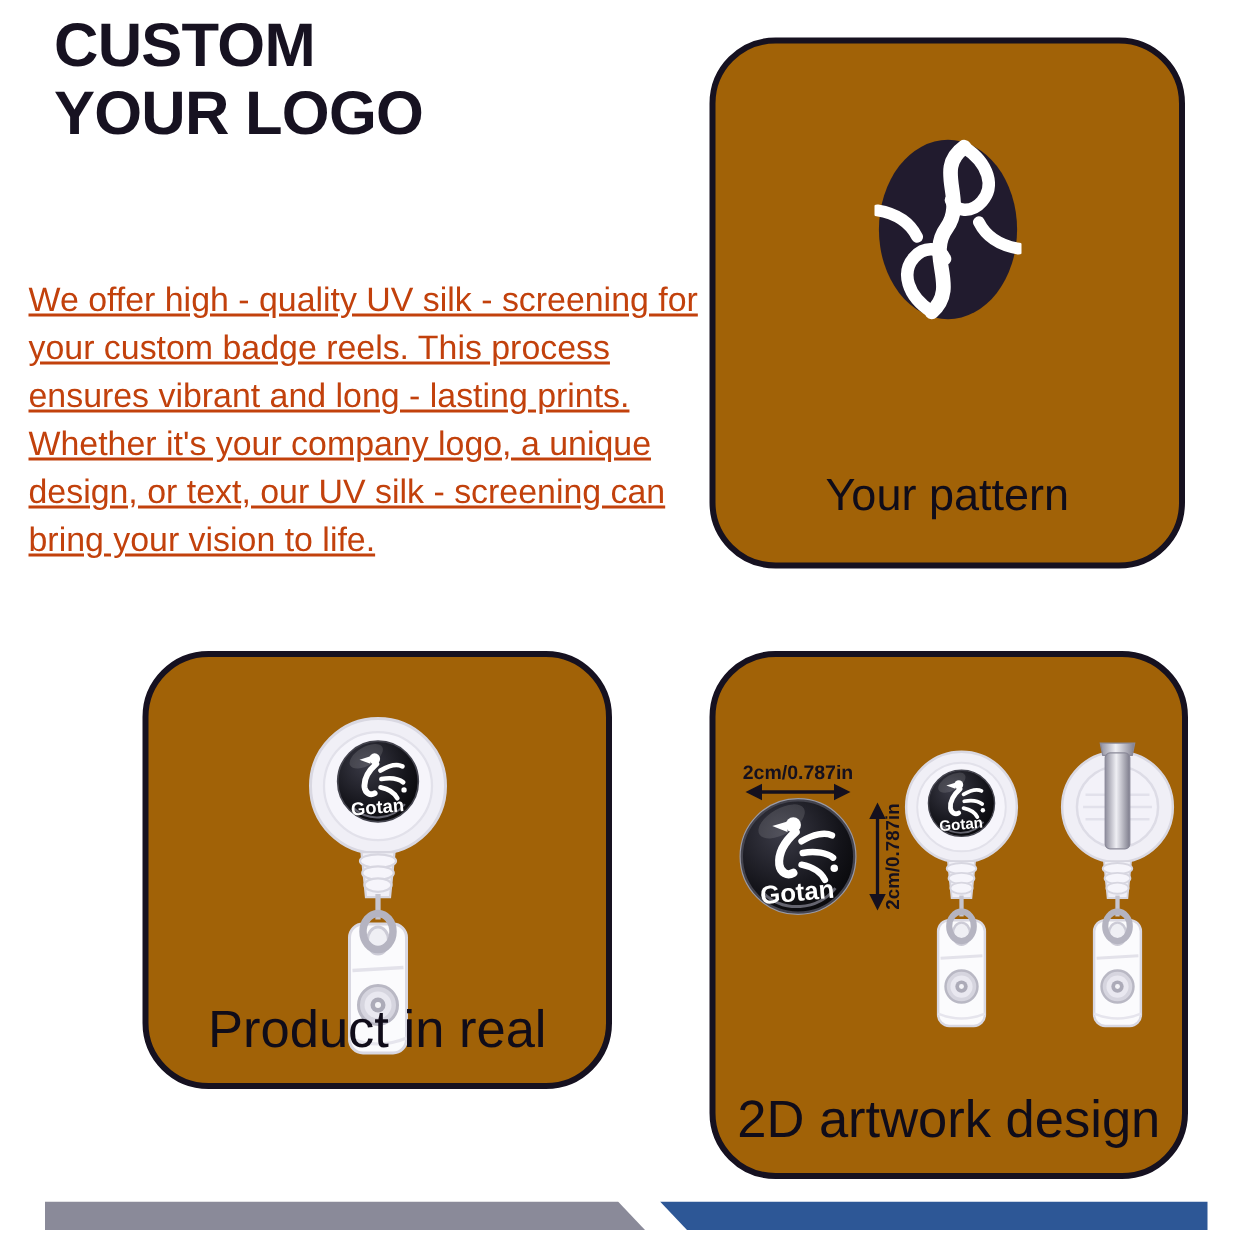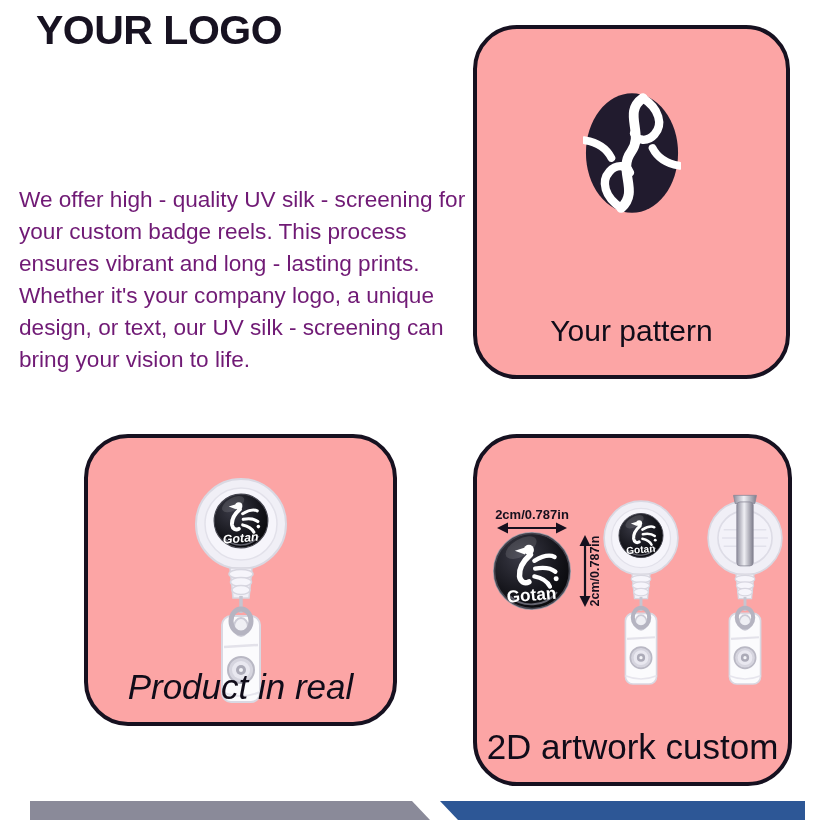--- a/index.html
+++ b/index.html
@@ -7,29 +7,29 @@
     position:relative;width:833px;height:833px;background:#ffffff;overflow:hidden;
     font-family:"Liberation Sans", sans-serif;color:#171221;
   }
   
   .title{
     position:absolute;left:36px;top:8px;
     font-size:41px;font-weight:bold;line-height:45px;letter-spacing:-0.5px;color:#171221;
   }
   .intro{
     position:absolute;left:19px;top:161px;width:456px;
-    font-size:22.6px;line-height:32px;color:#701a75;
+    font-size:22.6px;line-height:32px;color:#c2410c;text-decoration:underline;
   }
   
   .card{
-    position:absolute;border:4px solid #161120;border-radius:44px;background:#fca5a5;
+    position:absolute;border:4px solid #161120;border-radius:44px;background:#a16207;
     box-sizing:border-box;
   }
   .pattern-card{left:473px;top:25px;width:317px;height:354px;display:flex;flex-direction:column;align-items:center;}
-  .product-card{left:84px;top:434px;width:313px;height:292px;font-style:italic;}
+  .product-card{left:95px;top:434px;width:313px;height:292px;}
   .artwork-card{left:473px;top:434px;width:319px;height:352px;}
   .pattern-logo{margin-top:60px;}
   .pattern-caption{
     margin-top:auto;margin-bottom:24px;text-align:center;
     font-size:30px;line-height:40px;color:#100c19;
   }
   .product-reel{position:absolute;left:50%;top:36px;transform:translateX(-50%);}
   .card-caption{
     position:absolute;left:0;right:0;bottom:15px;text-align:center;
     font-size:35px;color:#100c19;
@@ -106,20 +106,21 @@
       <use href="#reel-lower"></use>
       <path d="M -14 -52 L 14 -52 L 12 -42 L -12 -42 Z" fill="url(#metalGrad)" stroke="#8A8998" stroke-width="1"></path>
       <rect x="-10" y="-44" width="20" height="78" rx="4" fill="url(#metalGrad)" stroke="#8A8998" stroke-width="1"></rect>
     </g>
   </defs>
 </svg>
 
 <div class="canvas">
 
   <div class="title">
+    <div>CUSTOM</div>
     <div>YOUR LOGO</div>
   </div>
 
   <p class="intro">We offer high - quality UV silk - screening for your custom badge reels. This process ensures vibrant and long - lasting prints. Whether it's your company logo, a unique design, or text, our UV silk - screening can bring your vision to life.</p>
 
   <div class="card pattern-card">
     <svg class="pattern-logo" width="98" height="128" viewBox="0 0 100 130">
       <ellipse cx="50" cy="65" rx="47" ry="61" fill="#211B2E"></ellipse>
       <g fill="none" stroke="#ffffff" stroke-linecap="round">
         <path d="M 61 9 C 40 24 63 45 49 64 C 35 83 58 104 39 121" stroke-width="10"></path>
@@ -160,21 +161,21 @@
         <line x1="108" y1="104" x2="108" y2="162" stroke="#15101e" stroke-width="2.2"></line>
         <path d="M 108 97 L 102.5 108 L 113.5 108 Z"></path>
         <path d="M 108 169 L 102.5 158 L 113.5 158 Z"></path>
         <text text-anchor="middle" font-family="Liberation Sans, sans-serif" font-weight="bold" font-size="12.5" fill="#15101e" transform="translate(122 133) rotate(-90)">2cm/0.787in</text>
       </g>
 
       <use href="#reel-front" transform="translate(164,100) scale(0.82)"></use>
 
       <use href="#reel-back" transform="translate(268,100) scale(0.82)"></use>
     </svg>
-    <div class="card-caption">2D artwork custom</div>
+    <div class="card-caption">2D artwork design</div>
   </div>
 
   <svg class="footer-stripe" width="833" height="19" viewBox="0 0 833 19">
     <polygon points="30,0 412,0 430,19 30,19" fill="#8A8A99"></polygon>
     <polygon points="440,0 805,0 805,19 458,19" fill="#2D5796"></polygon>
   </svg>
 
 </div>
 
 </body></html>

